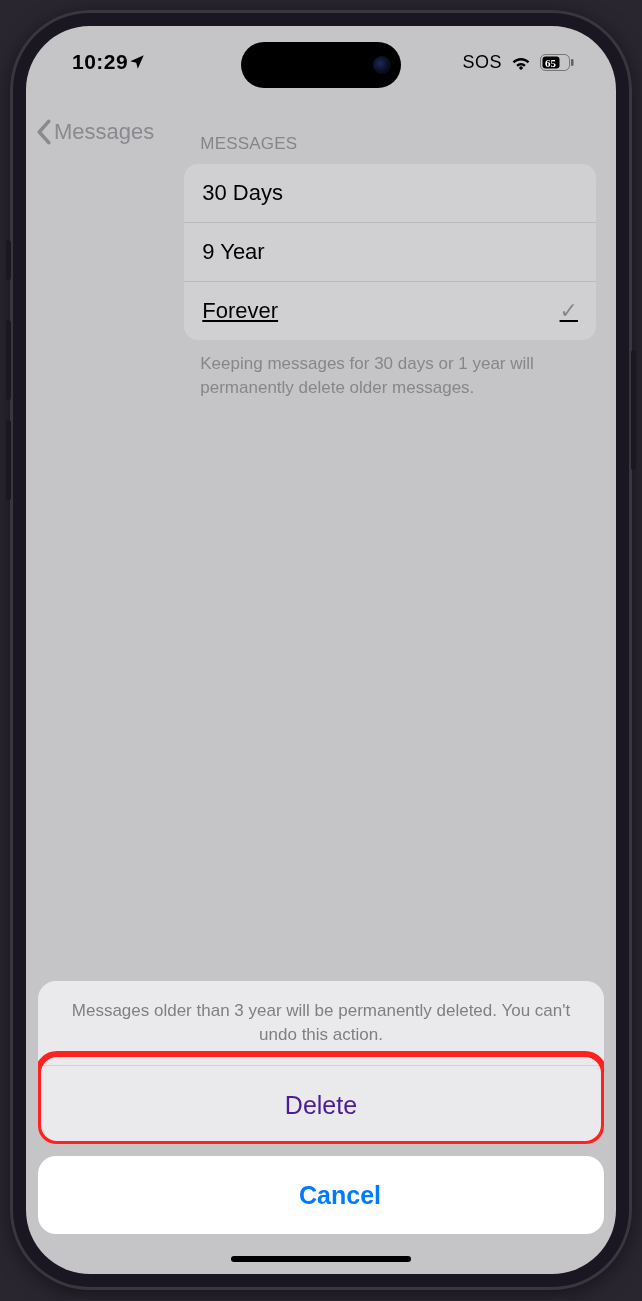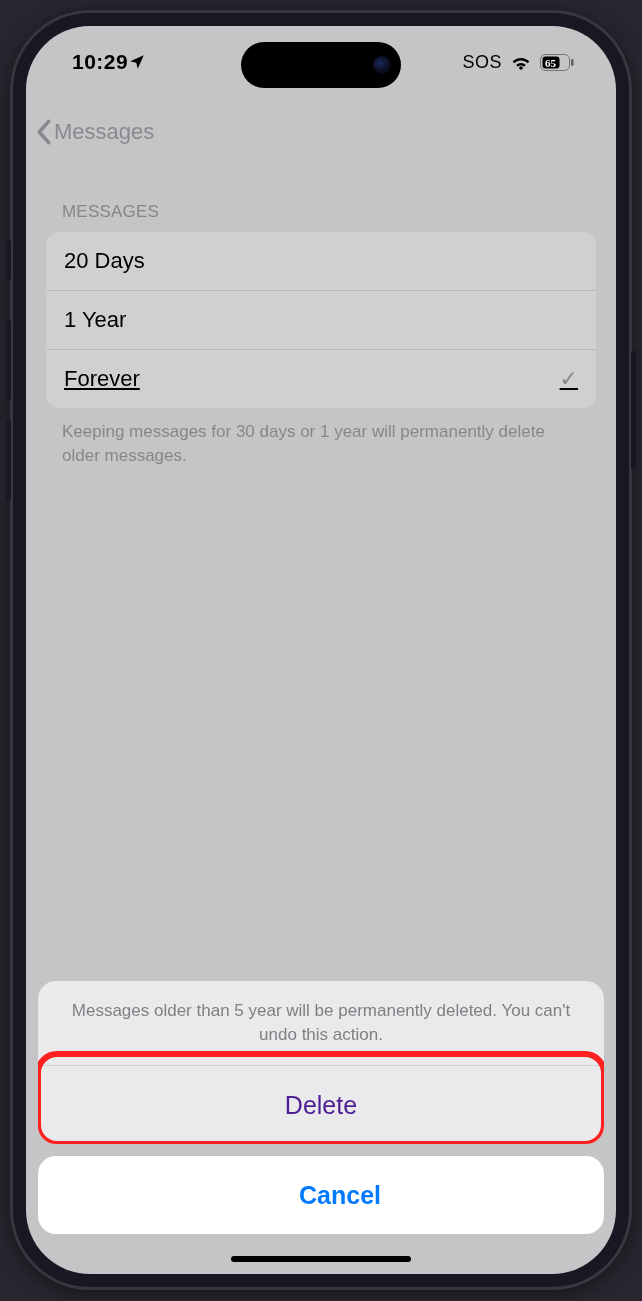--- a/index.html
+++ b/index.html
@@ -75,21 +75,21 @@
     .status-left { display: flex; align-items: center; font-size: 21px; letter-spacing: 0.5px; color: #000; }
     .status-right { display: flex; align-items: center; gap: 8px; color: #000; }
     .sos { font-size: 18px; font-weight: 500; letter-spacing: 0.5px; }
     .wifi-icon, .battery-icon { display: flex; align-items: center; }
 
     .content {
       position: absolute;
       top: 72px;
       left: 0; right: 0; bottom: 0;
       display: flex;
-      flex-direction: column;
+      flex-direction: row;
     }
     .nav-bar {
       height: 68px;
       display: flex;
       align-items: center;
       position: relative;
       padding: 0 10px;
     }
     .back-btn {
       display: flex;
@@ -245,37 +245,37 @@
               <polyline points="10,2 2,11 10,20"></polyline>
             </svg>
           <span>Messages</span>
         </div>
       </div>
 
       <div class="settings-body">
         <div class="section-header">MESSAGES</div>
         <div class="list-group">
           <div class="list-row">
-            <span>20 Days</span>
+            <span>30 Days</span>
           </div>
           <div class="list-row">
-            <span>1 Year</span>
+            <span>9 Year</span>
           </div>
           <div class="list-row">
             <span>Forever</span>
             <span class="checkmark">✓</span>
           </div>
         </div>
         <div class="section-footer">Keeping messages for 30 days or 1 year will permanently delete older messages.</div>
       </div>
     </div>
 
     <div class="action-sheet">
       <div class="sheet-group" style="position:relative;">
-        <div class="sheet-msg">Messages older than 5 year will be permanently deleted. You can't undo this action.</div>
+        <div class="sheet-msg">Messages older than 3 year will be permanently deleted. You can't undo this action.</div>
         <div class="sheet-btn destructive">Delete</div>
         <div class="highlight-ring" style="left:-3px; right:-3px; top:70px; bottom:-3px;"></div>
       </div>
       <div class="sheet-cancel">Cancel</div>
     </div>
 
     <div class="home-indicator"></div>
   </div>
 </div>
 

